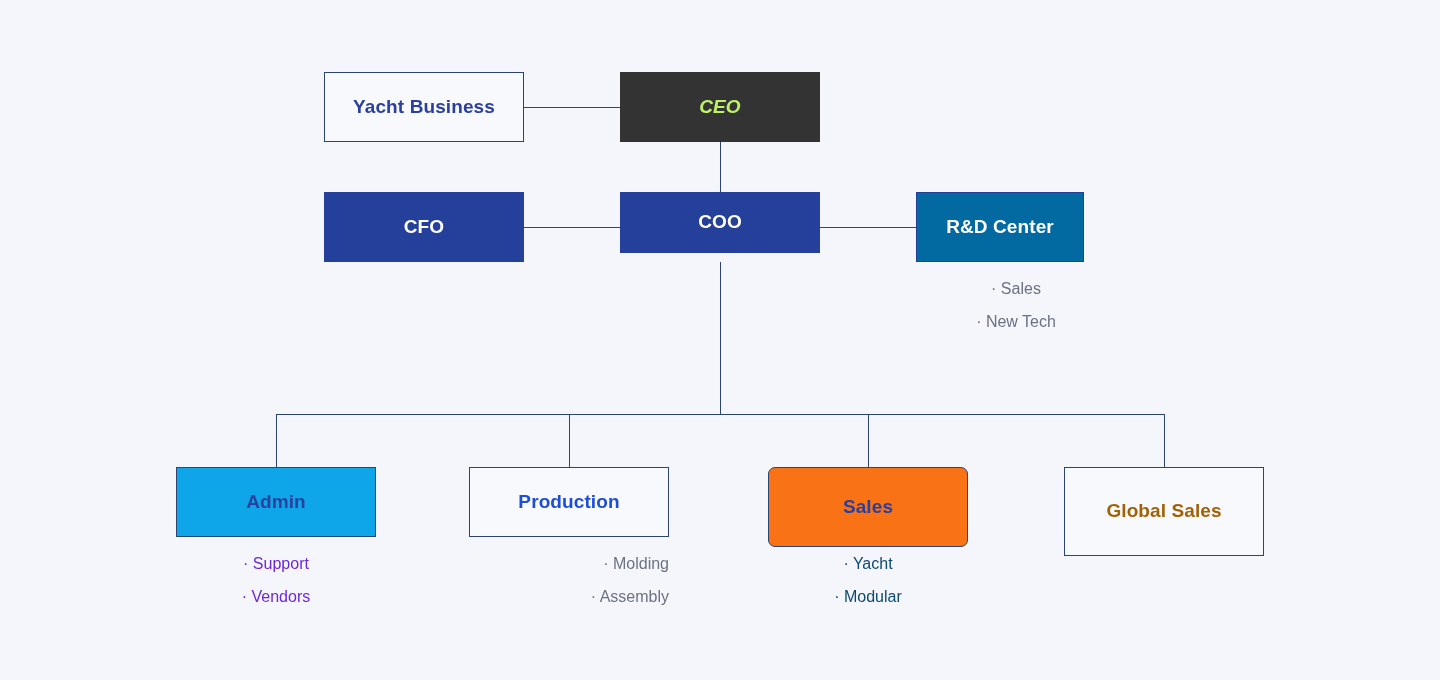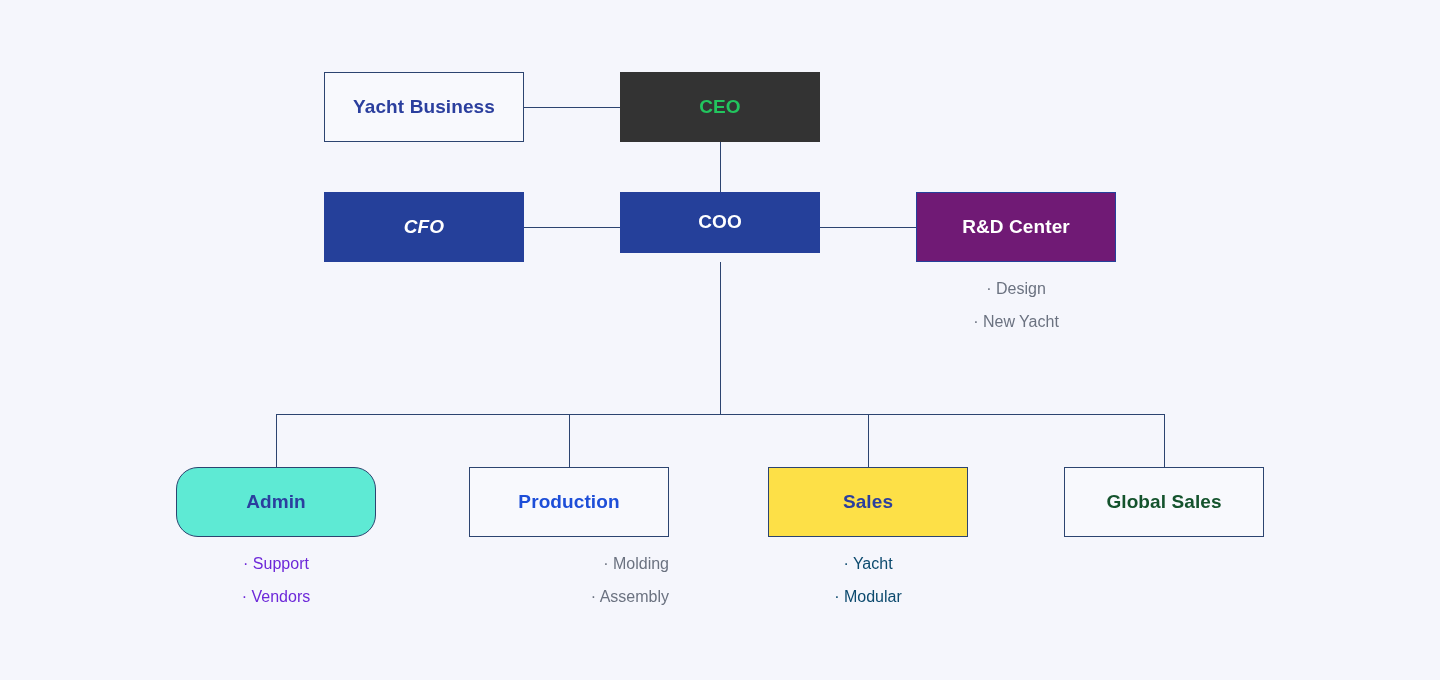--- a/index.html
+++ b/index.html
@@ -37,22 +37,23 @@
     align-items: center;
     justify-content: center;
     font-weight: bold;
     font-size: 19px;
     letter-spacing: 0.1px;
     line-height: 1.1;
     white-space: nowrap;
   }
   .node.filled-dark {
     background: #333333;
-    color: #22c55e;
+    color: #bef264;
     border: 1px solid #8b5cf6;
+    font-style: italic;
   }
   .node.filled-blue {
     background: #25409a;
     color: #ffffff;
     border: 1px solid #25409a;
   }
   .node.outlined {
     background: #f8f9fd;
     color: #2b3f9e;
     border: 1px solid #2c4470;
@@ -88,37 +89,37 @@
 
   <div class="line v" style="left: 276px; top: 414px; height: 53px; background: rgb(44, 68, 112);"></div>
   <div class="line v" style="left: 569px; top: 414px; height: 53px; background: rgb(44, 68, 112);"></div>
   <div class="line v" style="left: 868px; top: 414px; height: 53px; background: rgb(44, 68, 112);"></div>
   <div class="line v" style="left: 1164px; top: 414px; height: 53px; background: rgb(44, 68, 112);"></div>
 
   <div class="node outlined" style="left: 324px; top: 72px; width: 200px; height: 70px; background: rgb(248, 249, 253); border-color: rgb(44, 68, 112); color: rgb(43, 63, 158);">Yacht Business</div>
 
   <div class="node filled-dark" style="left: 620px; top: 72px; width: 200px; height: 70px; background: rgb(51, 51, 51); border-color: rgb(51, 51, 51);">CEO</div>
 
-  <div class="node filled-blue" style="left: 324px; top: 192px; width: 200px; height: 70px; background: rgb(37, 64, 154); border-color: rgb(37, 64, 154); font-style: italic;">CFO</div>
+  <div class="node filled-blue" style="left: 324px; top: 192px; width: 200px; height: 70px; background: rgb(37, 64, 154); border-color: rgb(37, 64, 154);">CFO</div>
 
   <div class="node filled-blue" style="left: 620px; top: 192px; width: 200px; height: 61px; background: rgb(37, 64, 154); border-color: rgb(37, 64, 154);">COO</div>
 
-  <div class="node filled-blue" style="left: 916px; top: 192px; width: 200px; height: 70px; background: #701a75; border-color: rgb(37, 64, 154);">R&amp;D Center</div>
+  <div class="node filled-blue" style="left: 916px; top: 192px; width: 168px; height: 70px; background: #0369a1; border-color: rgb(37, 64, 154);">R&amp;D Center</div>
 
-  <div class="node outlined" style="left: 176px; top: 467px; width: 200px; height: 70px; background: #5eead4; border-color: rgb(44, 68, 112); color: rgb(43, 63, 158); border-radius: 22px;">Admin</div>
+  <div class="node outlined" style="left: 176px; top: 467px; width: 200px; height: 70px; background: #0ea5e9; border-color: rgb(44, 68, 112); color: rgb(43, 63, 158);">Admin</div>
 
   <div class="node outlined" style="left: 469px; top: 467px; width: 200px; height: 70px; background: rgb(248, 249, 253); border-color: rgb(44, 68, 112); color: #1d4ed8;">Production</div>
 
-  <div class="node outlined" style="left: 768px; top: 467px; width: 200px; height: 70px; background: #fde047; border-color: rgb(44, 68, 112); color: rgb(43, 63, 158);">Sales</div>
+  <div class="node outlined" style="left: 768px; top: 467px; width: 200px; height: 80px; background: #f97316; border-color: rgb(44, 68, 112); color: rgb(43, 63, 158); border-radius: 7px;">Sales</div>
 
-  <div class="node outlined" style="left: 1064px; top: 467px; width: 200px; height: 70px; background: rgb(248, 249, 253); border-color: rgb(44, 68, 112); color: #14532d;">Global Sales</div>
+  <div class="node outlined" style="left: 1064px; top: 467px; width: 200px; height: 89px; background: rgb(248, 249, 253); border-color: rgb(44, 68, 112); color: #a16207;">Global Sales</div>
 
   <div class="sublist" style="left: 916px; top: 272px; width: 200px; color: rgb(107, 114, 128);">
-      <span class="subitem">· Design</span>
-      <span class="subitem">· New Yacht</span>
+      <span class="subitem">· Sales</span>
+      <span class="subitem">· New Tech</span>
     </div>
 
   <div class="sublist" style="left: 176px; top: 547px; width: 200px; color: #6d28d9;">
       <span class="subitem">· Support</span>
       <span class="subitem">· Vendors</span>
     </div>
 
   <div class="sublist" style="left: 469px; top: 547px; width: 200px; color: rgb(107, 114, 128); text-align: right;">
       <span class="subitem">· Molding</span>
       <span class="subitem">· Assembly</span>

